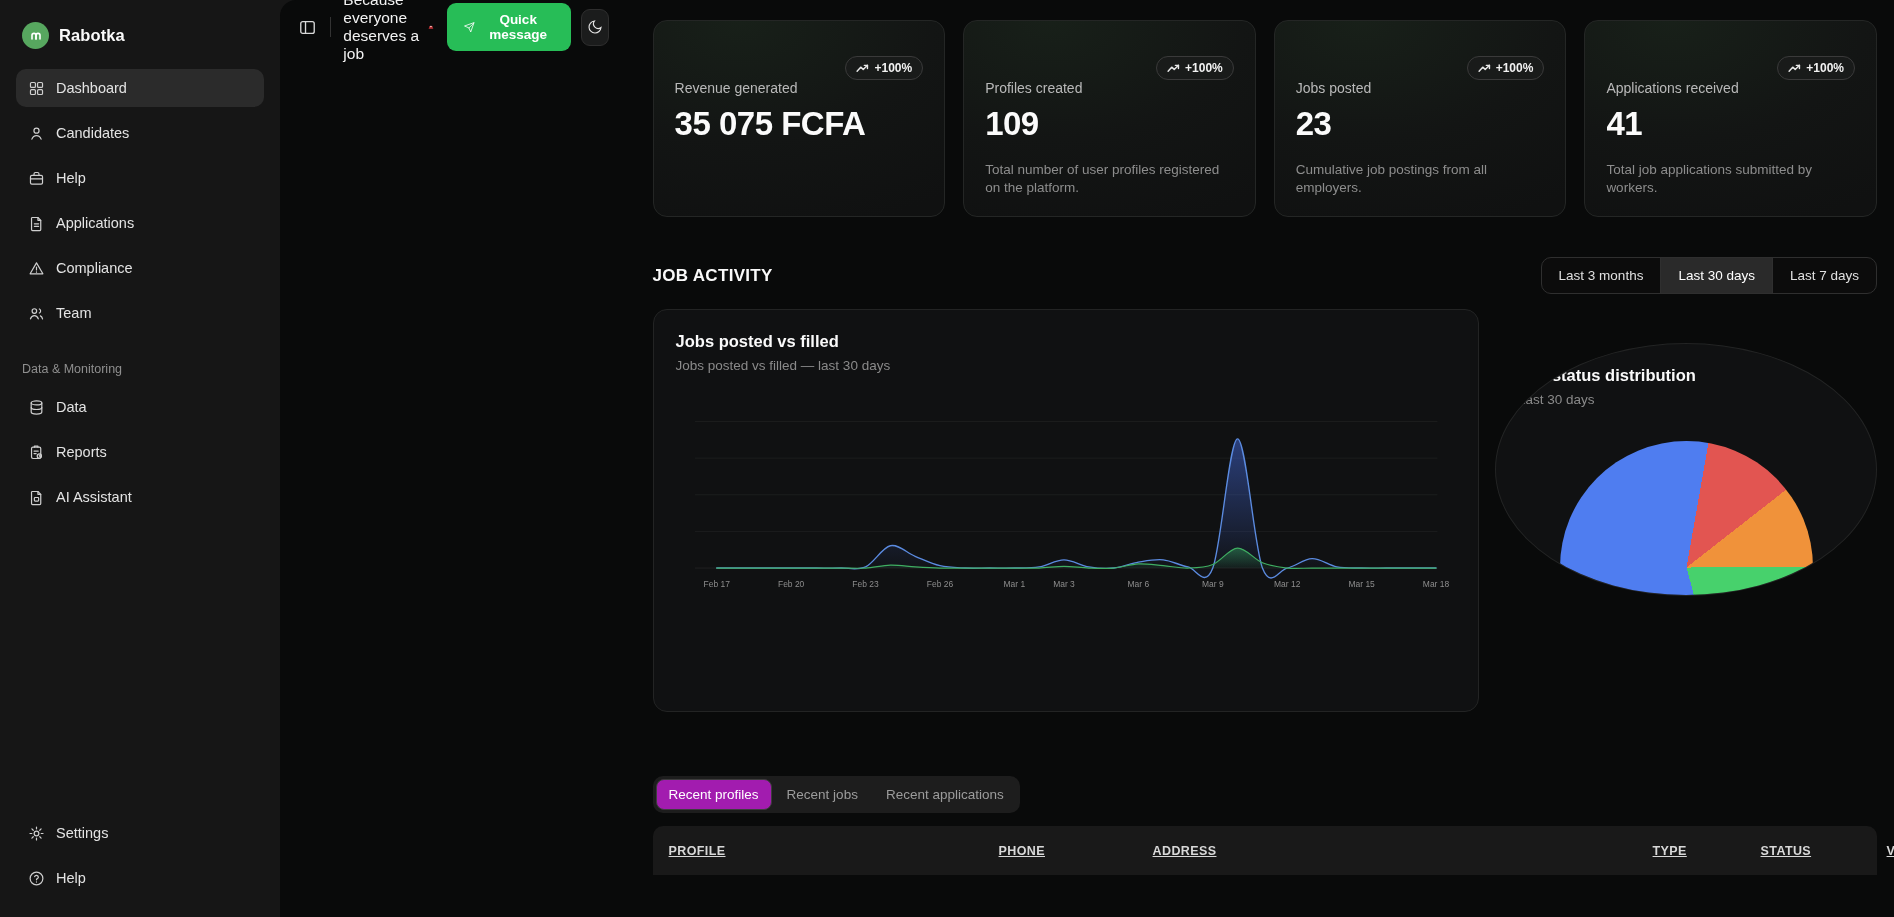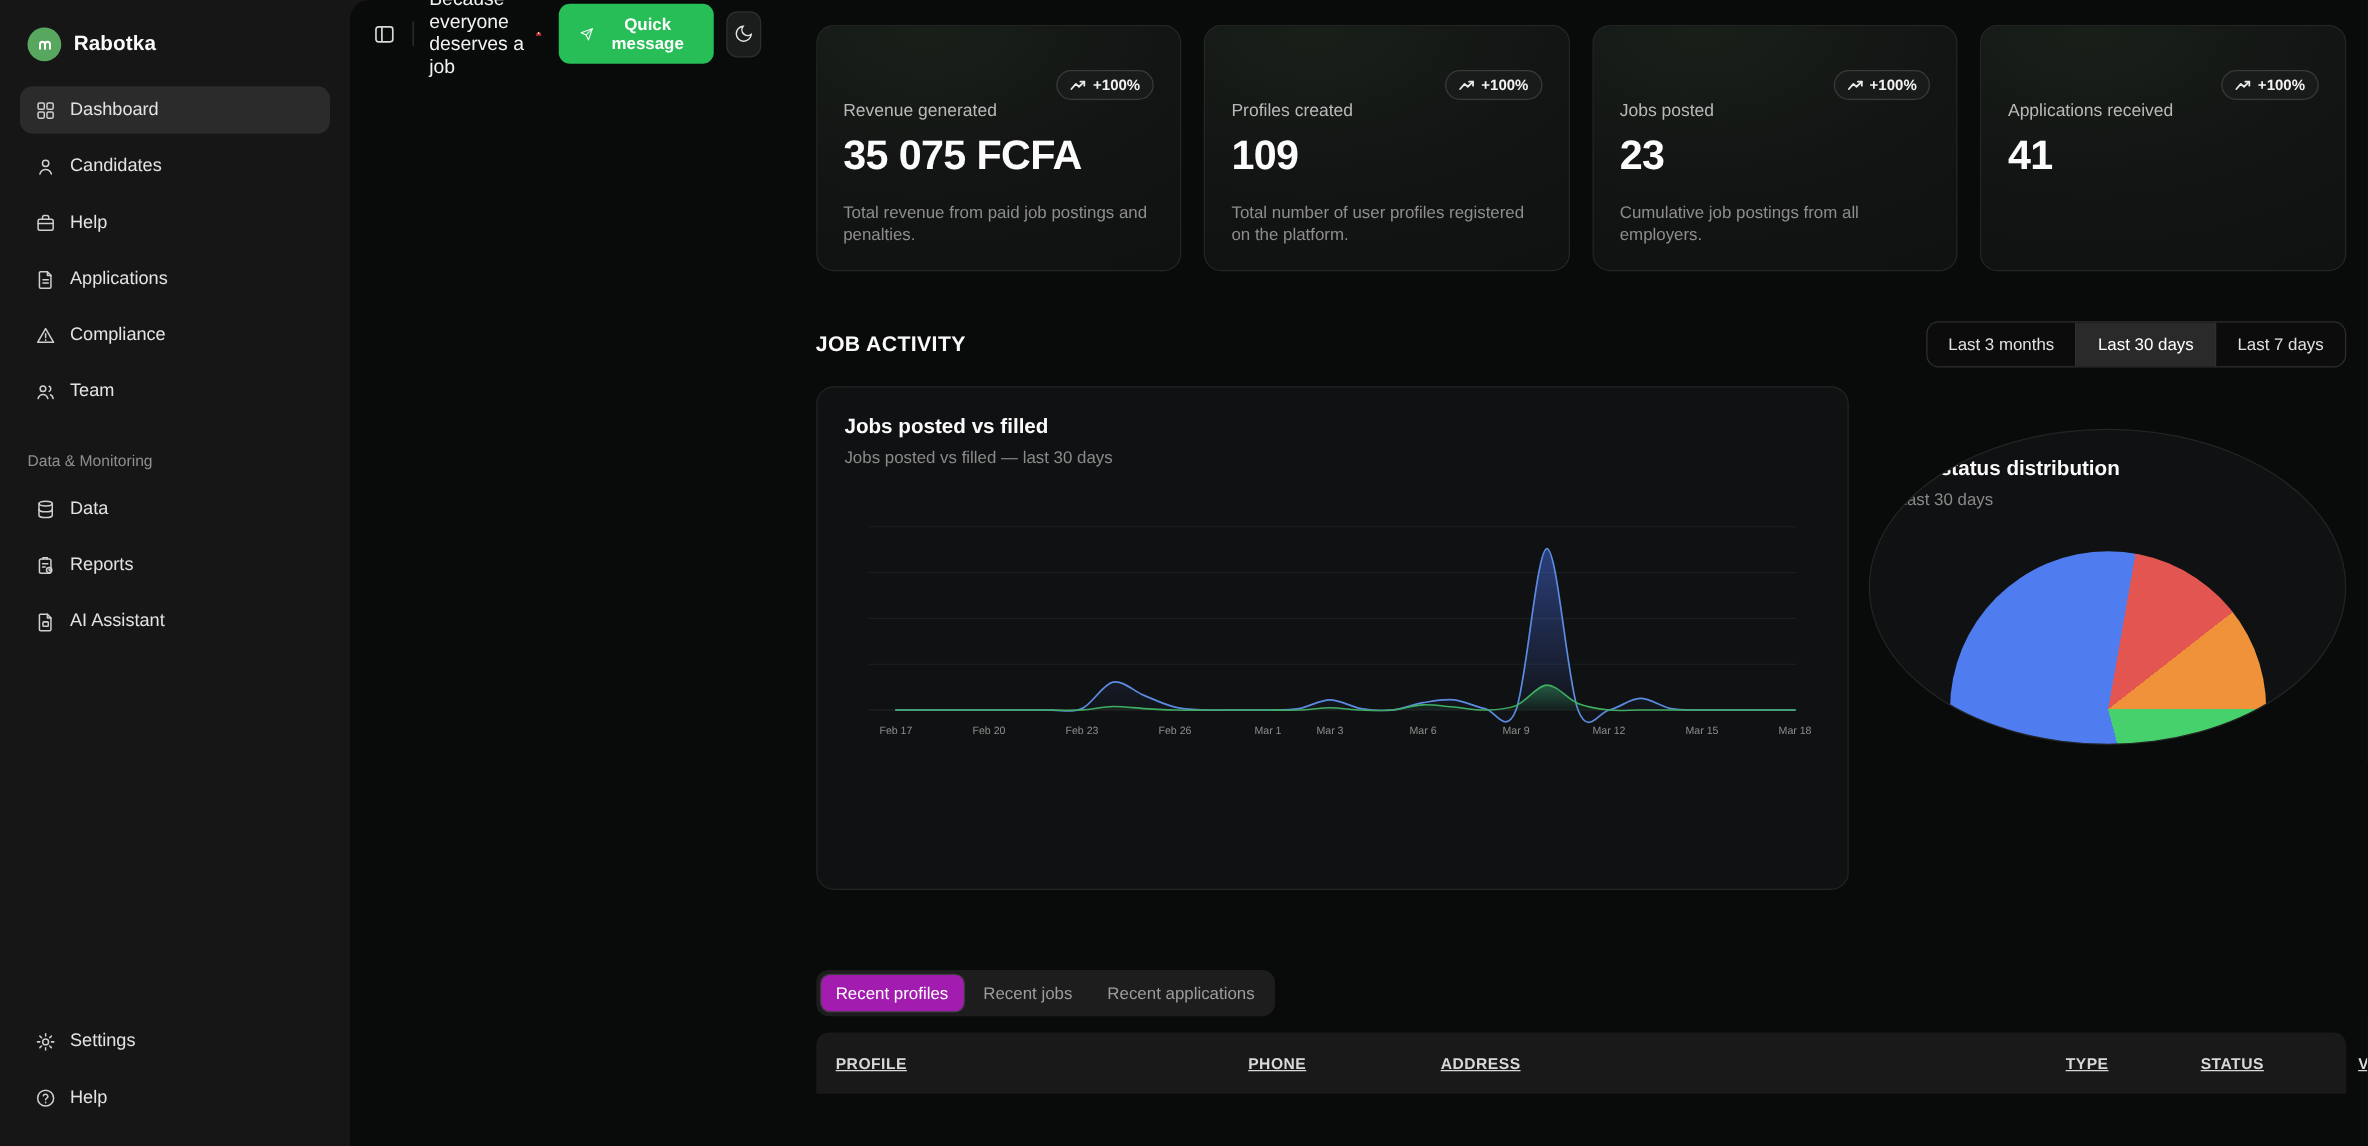--- a/index.html
+++ b/index.html
@@ -261,21 +261,20 @@
               <span class="stat-label">Revenue generated</span>
               <span class="stat-badge">
                 <svg viewBox="0 0 14 10">
                   <polyline points="1,8 5,3.5 7.8,6 12.5,1.5"></polyline>
                   <polyline points="9,1.5 12.5,1.5 12.5,5"></polyline>
                 </svg>
                 <span>+100%</span>
               </span>
             </div>
             <div class="stat-value">35 075 FCFA</div>
-            <div class="stat-desc">Total revenue from paid job postings and penalties.</div>
           </div>
           <div class="stat-card">
             <div class="stat-top">
               <span class="stat-label">Profiles created</span>
               <span class="stat-badge">
                 <svg viewBox="0 0 14 10">
                   <polyline points="1,8 5,3.5 7.8,6 12.5,1.5"></polyline>
                   <polyline points="9,1.5 12.5,1.5 12.5,5"></polyline>
                 </svg>
                 <span>+100%</span>
@@ -303,20 +302,21 @@
               <span class="stat-label">Applications received</span>
               <span class="stat-badge">
                 <svg viewBox="0 0 14 10">
                   <polyline points="1,8 5,3.5 7.8,6 12.5,1.5"></polyline>
                   <polyline points="9,1.5 12.5,1.5 12.5,5"></polyline>
                 </svg>
                 <span>+100%</span>
               </span>
             </div>
             <div class="stat-value">41</div>
+            <div class="stat-desc">Total job applications submitted by workers.</div>
           </div>
         </div>
 
       
       <div class="activity-row">
         <div class="section-title">JOB ACTIVITY</div>
         <div class="segmented" id="range-filters">
             <button class="">Last 3 months</button>
             <button class="active">Last 30 days</button>
             <button class="">Last 7 days</button>

